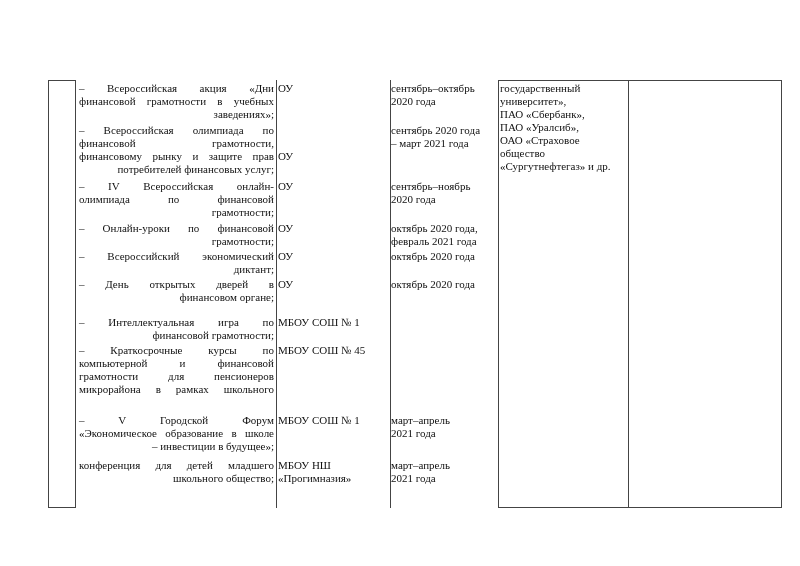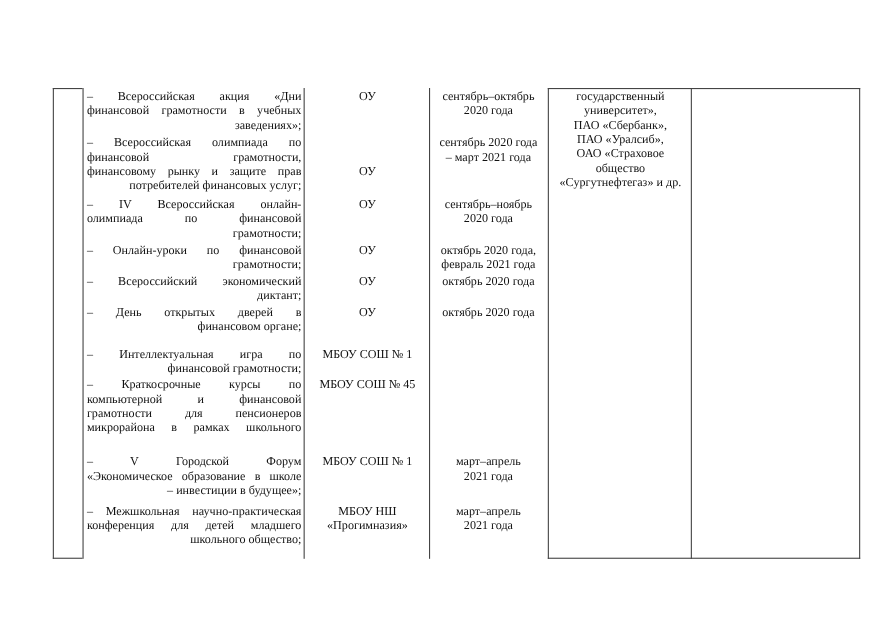--- a/index.html
+++ b/index.html
@@ -2,21 +2,21 @@
 <html><head>
 <meta charset="utf-8">
 <style>
   html, body { margin:0; padding:0; background:#ffffff; }
   body { width:800px; height:566px; position:relative; overflow:hidden;
          font-family:"Liberation Serif", "DejaVu Serif", serif; color:#111; }
   .line { position:absolute; background:#444; }
   .t { position:absolute; font-size:11px; line-height:13px; }
   .j { text-align:justify; text-align-last:justify; }
   .jl { text-align:right; }
-  .c { text-align:center; }
+  .c { }
 </style>
 </head>
 <body>
 
 <div>
 
   <div class="line" style="left:48px;top:80px;width:27px;height:1.3px;"></div>
   <div class="line" style="left:48px;top:507px;width:27px;height:1.3px;"></div>
   <div class="line" style="left:48px;top:80px;width:1.3px;height:428px;"></div>
   <div class="line" style="left:74.5px;top:80px;width:1.3px;height:428px;"></div>
@@ -121,21 +121,20 @@
         <div class="jl">– инвестиции в будущее»;</div>
       </div>
       <div class="t c" style="left: 278px; top: 414px; width: 112px;">
         <div>МБОУ СОШ № 1</div>
       </div>
       <div class="t c" style="left: 391px; top: 414px; width: 106px;">
         <div>март–апрель</div>
         <div>2021 года</div>
       </div>
       <div class="t" style="left: 79px; top: 459px; width: 195px;">
-        <div class="j">– Межшкольная научно-практическая</div>
         <div class="j">конференция для детей младшего</div>
         <div class="jl">школьного общество;</div>
       </div>
       <div class="t c" style="left: 278px; top: 459px; width: 112px;">
         <div>МБОУ НШ</div>
         <div>«Прогимназия»</div>
       </div>
       <div class="t c" style="left: 391px; top: 459px; width: 106px;">
         <div>март–апрель</div>
         <div>2021 года</div>

